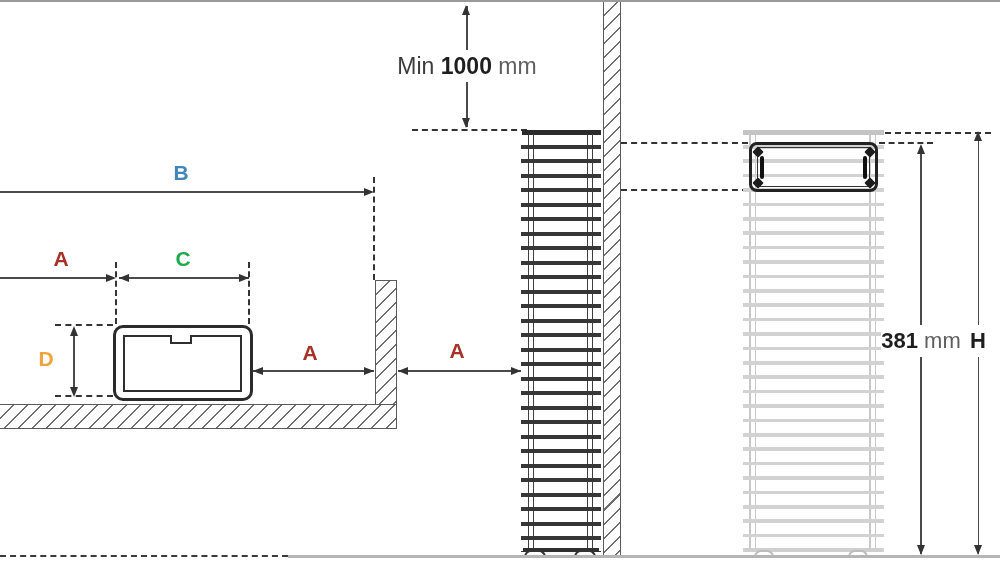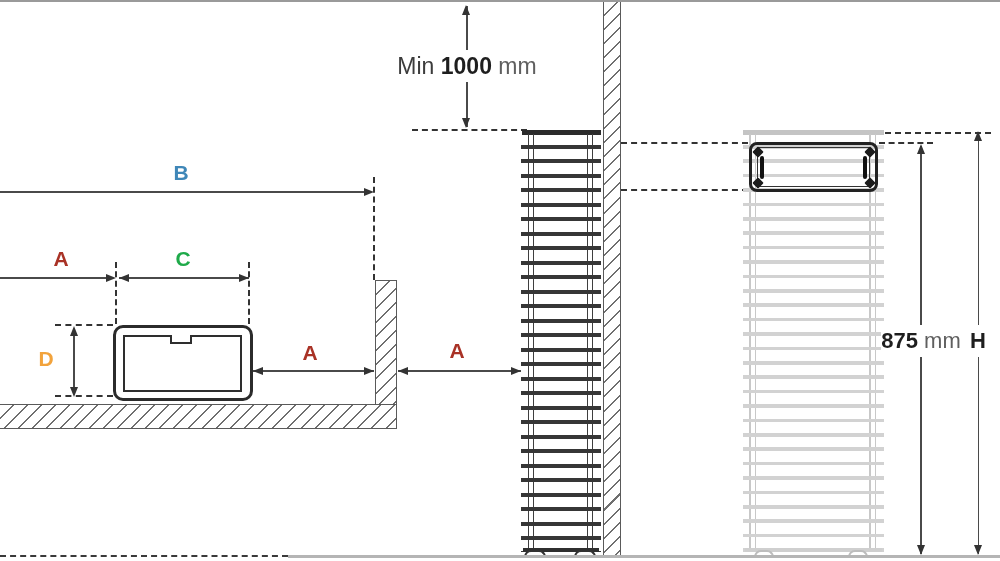--- a/index.html
+++ b/index.html
@@ -156,21 +156,21 @@
   </div>
 
   <div class="dh-h" style="left:885px;top:132px;width:106px;"></div>
   <div class="dh-h" style="left:879px;top:142px;width:54px;"></div>
 
   <div>
     <div class="ln" style="left:920px;top:146px;width:1.6px;height:408px;"></div>
     <div class="ah u" style="left:916.5px;top:144px;"></div>
     <div class="ah d" style="left:916.5px;top:545px;"></div>
     <div class="dimtext" style="left:881px;top:325px;width:80px;height:32px;font-size:22px;">
-      <span class="v">875</span><span> </span><span class="u">mm</span>
+      <span class="v">381</span><span> </span><span class="u">mm</span>
     </div>
   </div>
 
   <div>
     <div class="ln" style="left:977.5px;top:133px;width:1.6px;height:421px;"></div>
     <div class="ah u" style="left:974px;top:131px;"></div>
     <div class="ah d" style="left:974px;top:545px;"></div>
     <div class="dimtext" style="left:964px;top:325px;width:28px;height:32px;font-size:22px;">
       <span class="v">H</span>
     </div>

